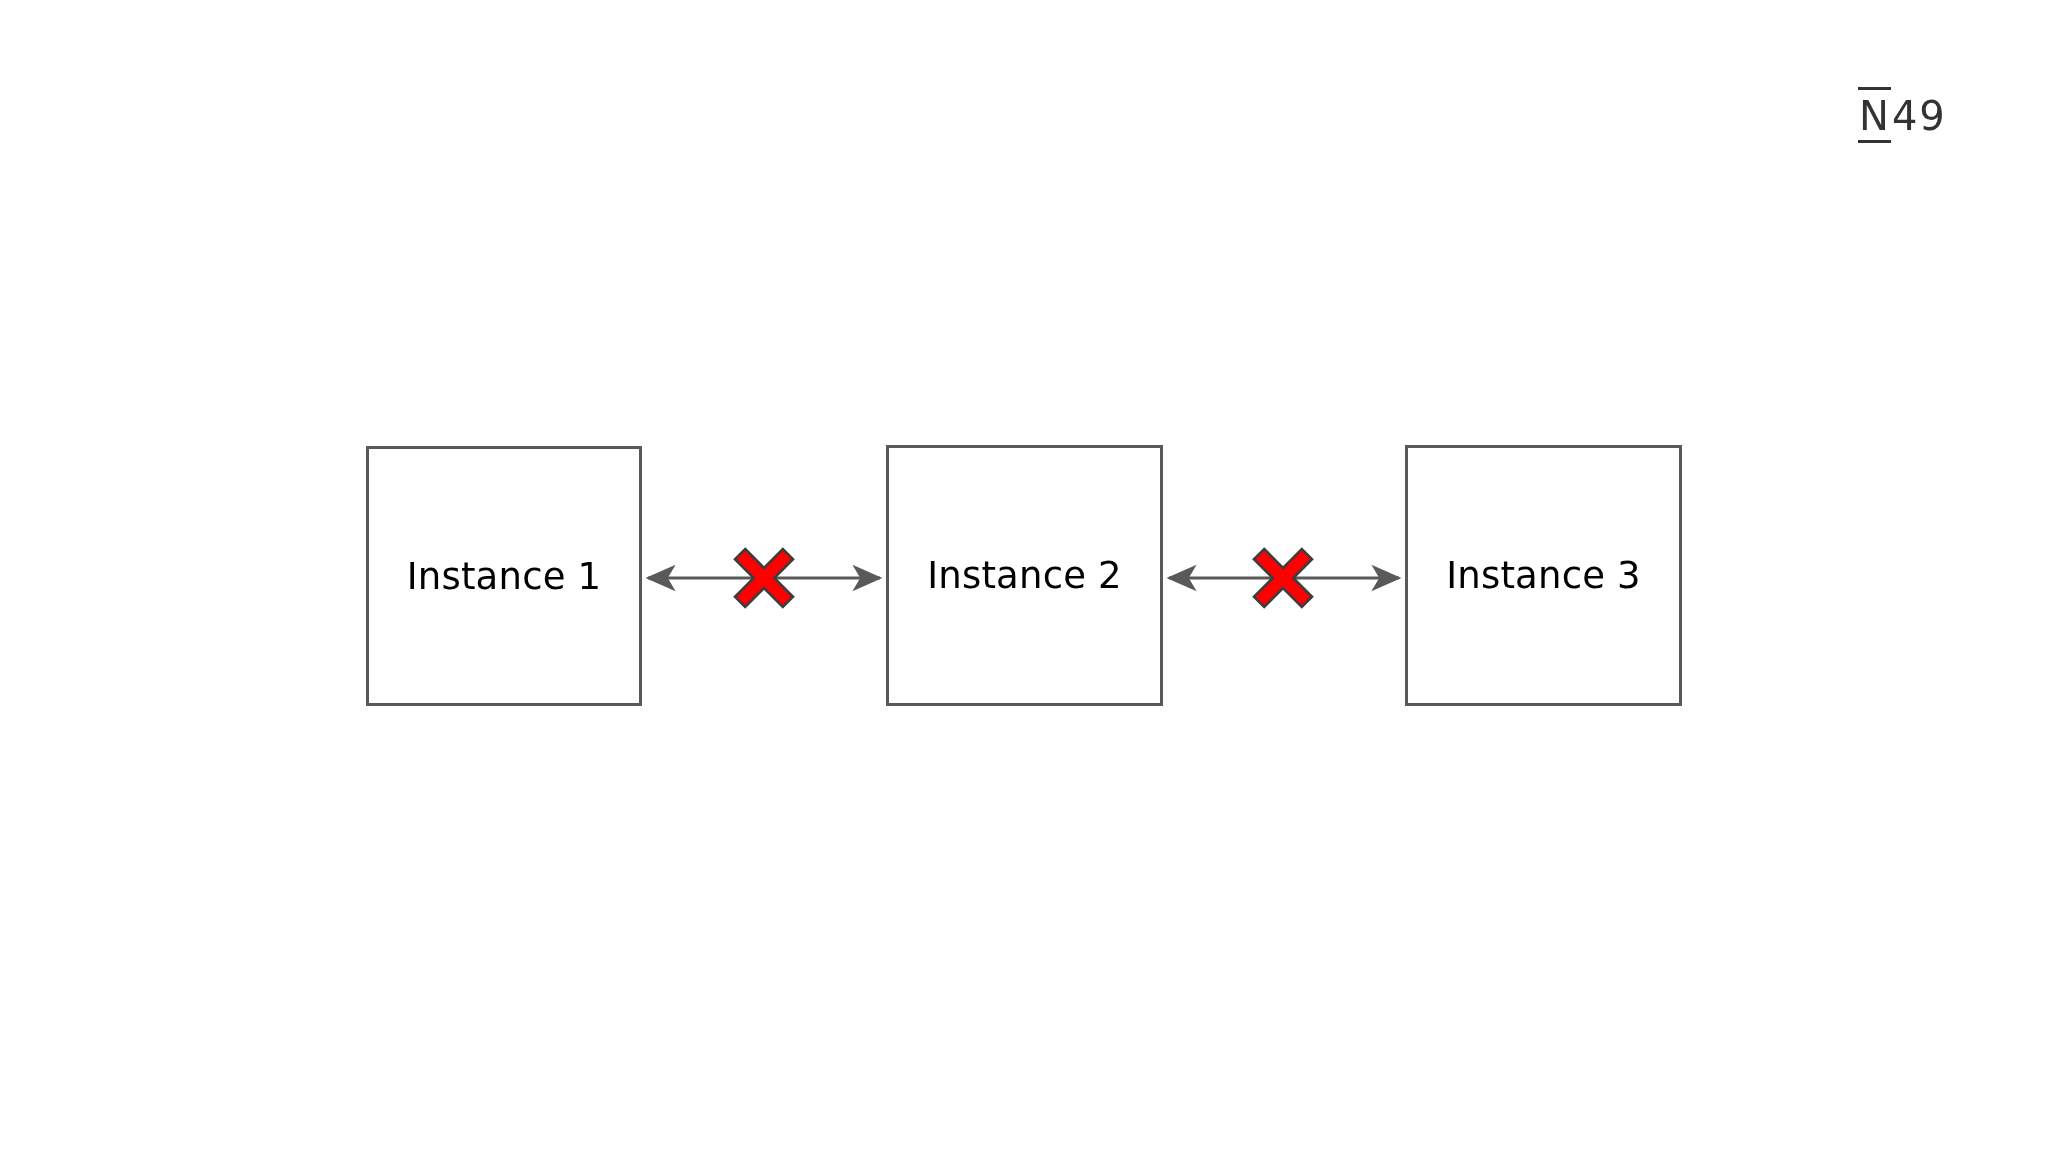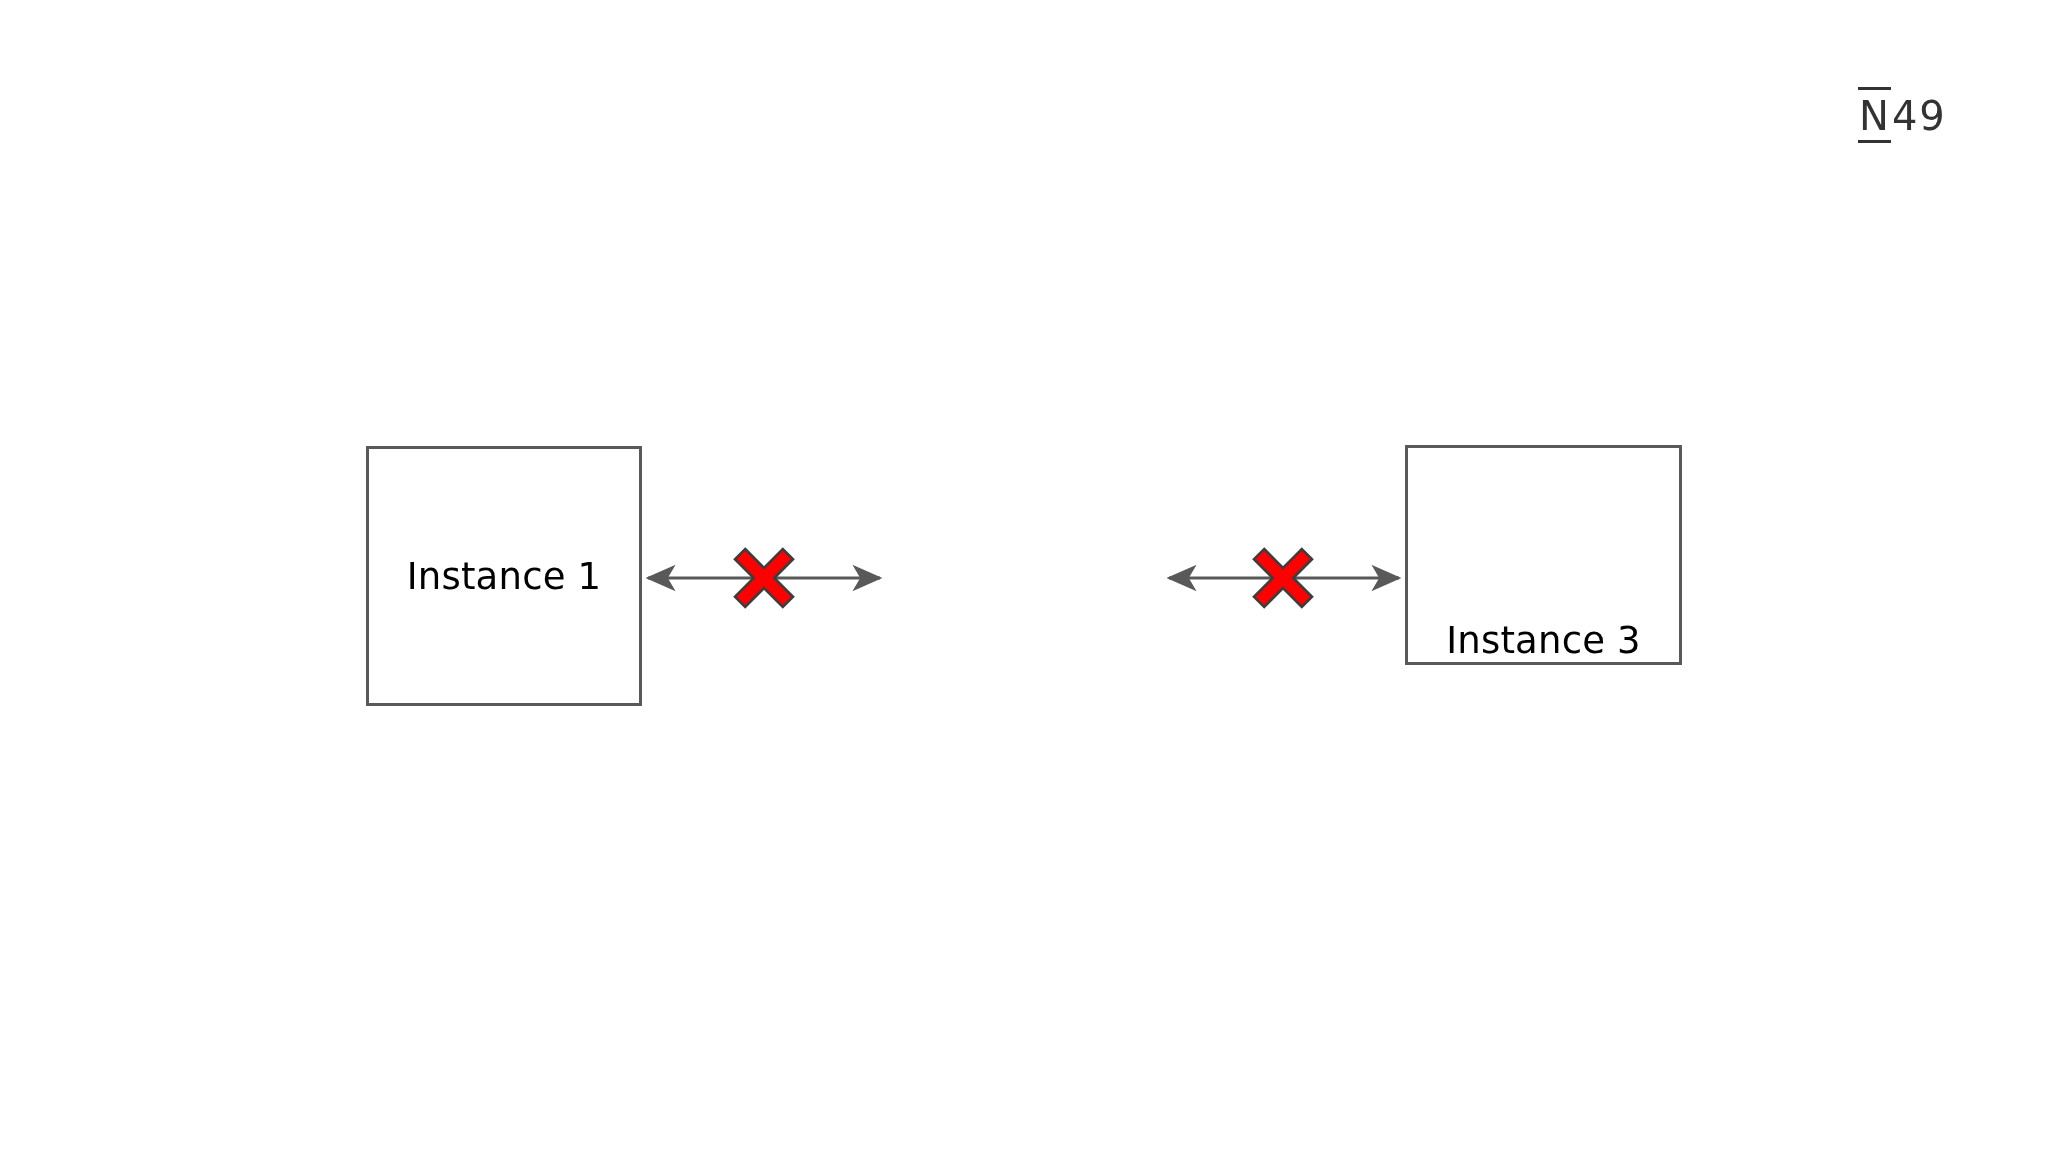--- a/index.html
+++ b/index.html
@@ -73,21 +73,21 @@
     font-family: "DejaVu Sans", "Liberation Sans", sans-serif;
     font-size: 37px;
     font-weight: 400;
     color: #000000;
     white-space: nowrap;
     letter-spacing: 0.2px;
   }
 
   #node-0 { left: 366px;  top: 446px; width: 276px; height: 260px; }
   #node-1 { left: 886px;  top: 445px; width: 277px; height: 261px; }
-  #node-2 { left: 1405px; top: 445px; width: 277px; height: 220px; align-items: flex-end; }
+  #node-2 { left: 1405px; top: 445px; width: 277px; height: 261px; }
 
   
   .blocker {
     position: absolute;
     width: 64px;
     height: 64px;
   }
   #blocker-0 { left: 732px;  top: 546px; }
   #blocker-1 { left: 1251px; top: 546px; }
 </style>
@@ -116,20 +116,23 @@
 
     <g>
       <line x1="1169" y1="578" x2="1399" y2="578" stroke="#595959" stroke-width="3" marker-start="url(#arrow-start)" marker-end="url(#arrow-end)"></line>
     </g>
   </svg>
 
   <div class="node" id="node-0">
     <span class="node-label">Instance 1</span>
   </div>
 
+  <div class="node" id="node-1">
+    <span class="node-label">Instance 2</span>
+  </div>
 
   <div class="node" id="node-2">
     <span class="node-label">Instance 3</span>
   </div>
 
   <svg class="blocker" id="blocker-0" viewBox="0 0 64 64" xmlns="http://www.w3.org/2000/svg">
     <path d="M13.2,3 L32,21.8 L50.8,3 L61,13.2 L42.2,32 L61,50.8 L50.8,61 L32,42.2 L13.2,61 L3,50.8 L21.8,32 L3,13.2 Z" fill="#ff0000" stroke="#3d3d3d" stroke-width="2.6" stroke-linejoin="miter"></path>
   </svg>
 
   <svg class="blocker" id="blocker-1" viewBox="0 0 64 64" xmlns="http://www.w3.org/2000/svg">

